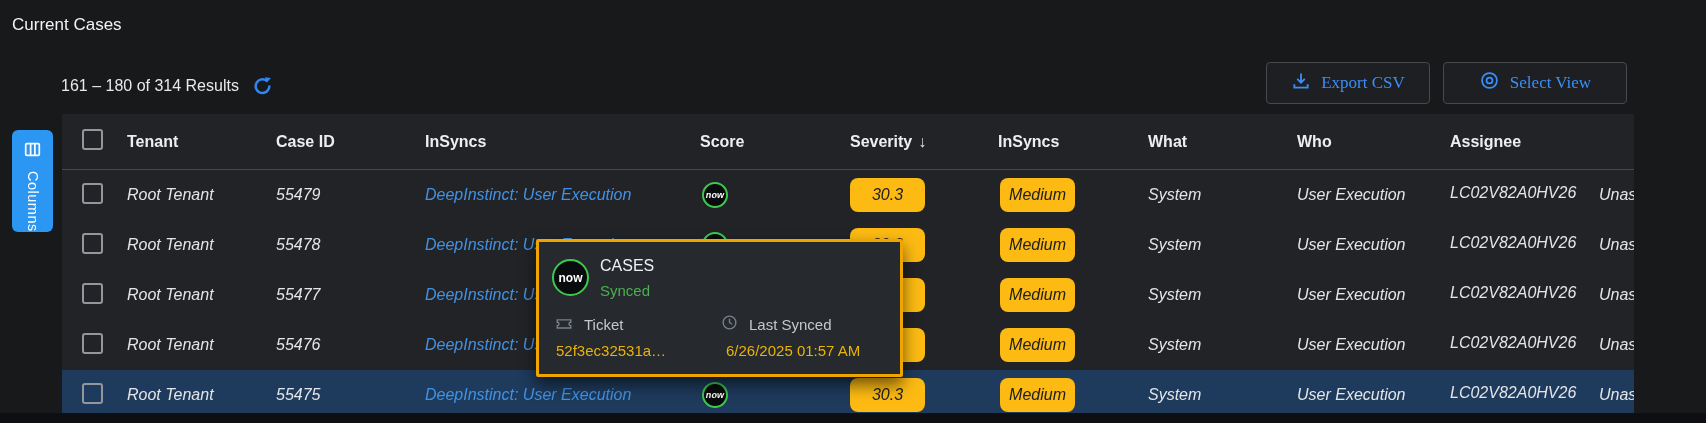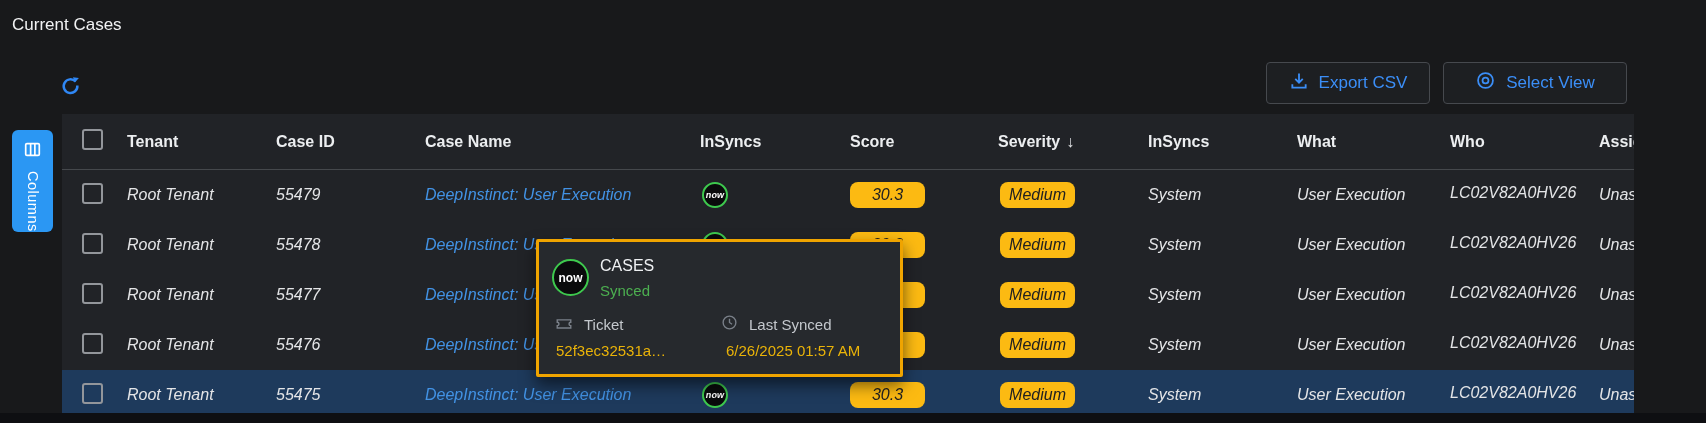--- a/index.html
+++ b/index.html
@@ -25,20 +25,21 @@
   .refresh-btn { width:19px; height:19px; cursor:pointer; display:inline-flex; }
 
   .top-btn {
     position:absolute; top:62px; height:42px;
     display:inline-flex; align-items:center; justify-content:center; gap:10px;
     background:#1d1f22;
     border:1px solid #46494e;
     border-radius:4px;
     color:#3b8ef7; font-size:17px;
     cursor:pointer;
+    font-family:Liberation Serif, serif;
   }
   #export-btn { left:1266px; width:164px; }
   #select-view-btn { left:1443px; width:184px; }
 
   .columns-tab {
     position:absolute; left:12px; top:130px; width:41px; height:102px;
     background:#2b97f3; border-radius:6px;
     display:flex; flex-direction:column; align-items:center;
     padding-top:11px; gap:9px; cursor:pointer; z-index:5;
   }
@@ -72,21 +73,21 @@
   .link { color:#4292e4; cursor:pointer; }
   .now-badge {
     width:26px; height:26px; border-radius:50%;
     background:#0a0b0c; border:2px solid #3ec94e;
     display:inline-flex; align-items:center; justify-content:center;
     margin-left:2px; cursor:pointer;
   }
   .now-badge span { color:#fff; font-size:9px; font-weight:700; letter-spacing:.2px; }
   .badge {
     display:inline-flex; align-items:center; justify-content:center;
-    width:75px; height:26px; border-radius:8px;
+    width:75px; height:34px; border-radius:8px;
     background:#fcba12; color:#212121; font-size:16px;
   }
   .badge.sev { margin-left:2px; }
   .who-clip { display:inline-block; width:135px; overflow:hidden; white-space:nowrap; }
 
   .tooltip {
     position:absolute; left:536px; top:239px; width:367px; height:138px;
     background:#26292d; border:3px solid #efa400; border-radius:2px;
     box-shadow:0 8px 16px rgba(0,0,0,.55);
     z-index:20;
@@ -111,20 +112,21 @@
     position:absolute; left:0; top:413px; width:1706px; height:10px;
     background:#0e0f12;
   }
 </style>
 </head>
 <body>
 
 <div class="page-title">Current Cases</div>
 
 <div class="results-row">
+  <span>161 – 180 of 314 Results</span>
   <span class="refresh-btn">
     <svg viewBox="0 0 20 20" width="19" height="19">
       <path d="M15.3 5.8 A7.2 7.2 0 1 0 17.2 10" fill="none" stroke="#2f87f5" stroke-width="2.6"></path>
       <polygon points="12.6,1.2 18.8,2.2 14.6,6.9" fill="#2f87f5"></polygon>
     </svg>
   </span>
 </div>
 
 <button class="top-btn" id="export-btn">
   <span>
@@ -155,21 +157,20 @@
     </svg>
   </span>
   <span class="vtext">Columns</span>
 </div>
 
 <div class="table-wrap">
   <div class="thead">
     <div class="cell cb-cell"><span class="checkbox"></span></div>
     <div class="cell">Tenant</div>
     <div class="cell">Case ID</div>
-    <div class="cell">Case Name</div>
     <div class="cell">InSyncs</div>
     <div class="cell">Score</div>
     <div class="cell">
       <span>Severity</span><span class="sort-arrow">↓</span>
     </div>
     <div class="cell">InSyncs</div>
     <div class="cell">What</div>
     <div class="cell">Who</div>
     <div class="cell">Assignee</div>
   </div>

